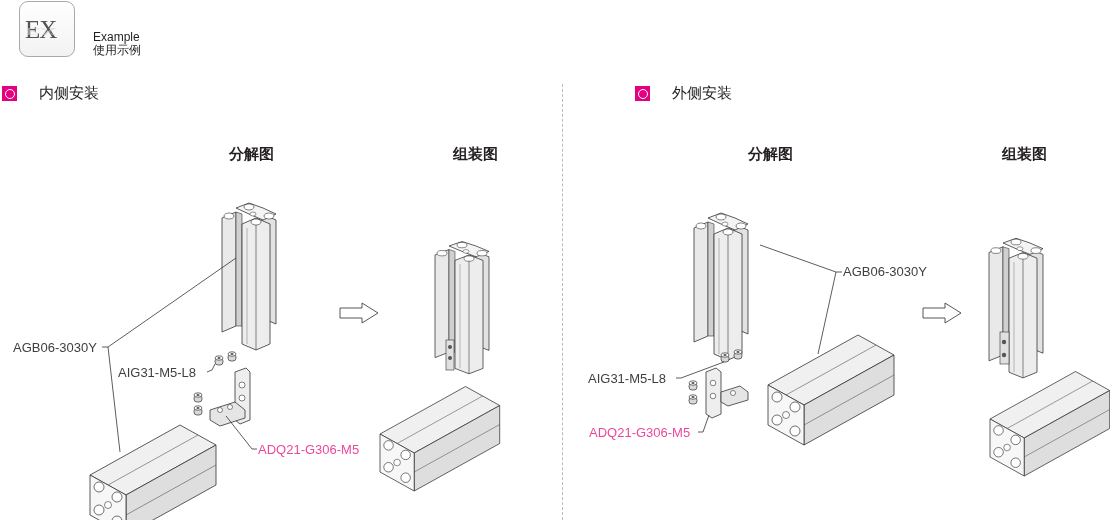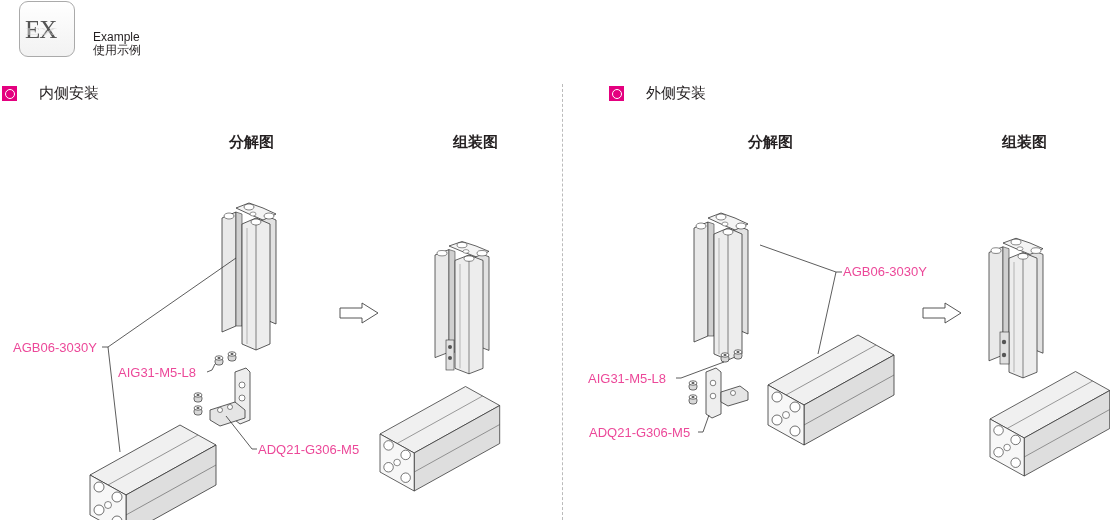--- a/index.html
+++ b/index.html
@@ -11,23 +11,23 @@
   .ex-text { position:absolute; left:5px; top:14px; font-family:"Liberation Serif", serif;
              font-size:25px; color:#555; letter-spacing:-1px; }
   .ex-reflect { position:absolute; left:5px; top:36px; font-family:"Liberation Serif", serif;
              font-size:25px; color:#ccc; transform:scaleY(-0.45); transform-origin:top;
              opacity:0.55; letter-spacing:-1px; }
   .ex-label { left:61px; top:31px; font-size:12px; line-height:13px; color:#231f20;margin-left:32px; }
   .section-title { top:84px; font-size:15px; display:flex; align-items:center; gap:22px; }
   .bullet { width:15px; height:15px; background:#e4007f; display:inline-flex;
             align-items:center; justify-content:center; }
   .bullet i { width:8px; height:8px; border:1.5px solid #fff; border-radius:50%; display:block; }
-  .sub-title { top:133px; font-size:15px; font-weight:bold; }
+  .sub-title { top:145px; font-size:15px; font-weight:bold; }
   .divider { left:562px; top:84px; width:0; height:436px; border-left:1px dashed #bbbbbb; }
-  .callout { font-size:13px; color:#ec4899; }
+  .callout { font-size:13px; color:#404040; }
   .callout.blue { color:#ec4899; }
   svg.drawing { position:absolute; left:0; top:0; }
 </style>
 </head>
 <body>
 
 <div class="abs ex-badge">
   <span class="ex-text">EX</span>
   <span class="ex-reflect">EX</span>
 </div>
@@ -35,21 +35,21 @@
   <div>Example</div>
   <div>使用示例</div>
 </div>
 
 <div class="abs section-title" style="left:2px;">
   <span class="bullet">
       <i></i>
     </span>
   <span>内侧安装</span>
 </div>
-<div class="abs section-title" style="left:577px;padding-left:32px;">
+<div class="abs section-title" style="left:603px;padding-left:32px;">
   <span class="bullet">
       <i></i>
     </span>
   <span>外侧安装</span>
 </div>
 
 <div class="abs divider"></div>
 
 <div class="abs sub-title" style="left:229px;">分解图</div>
 <div class="abs sub-title" style="left:453px;">组装图</div>

